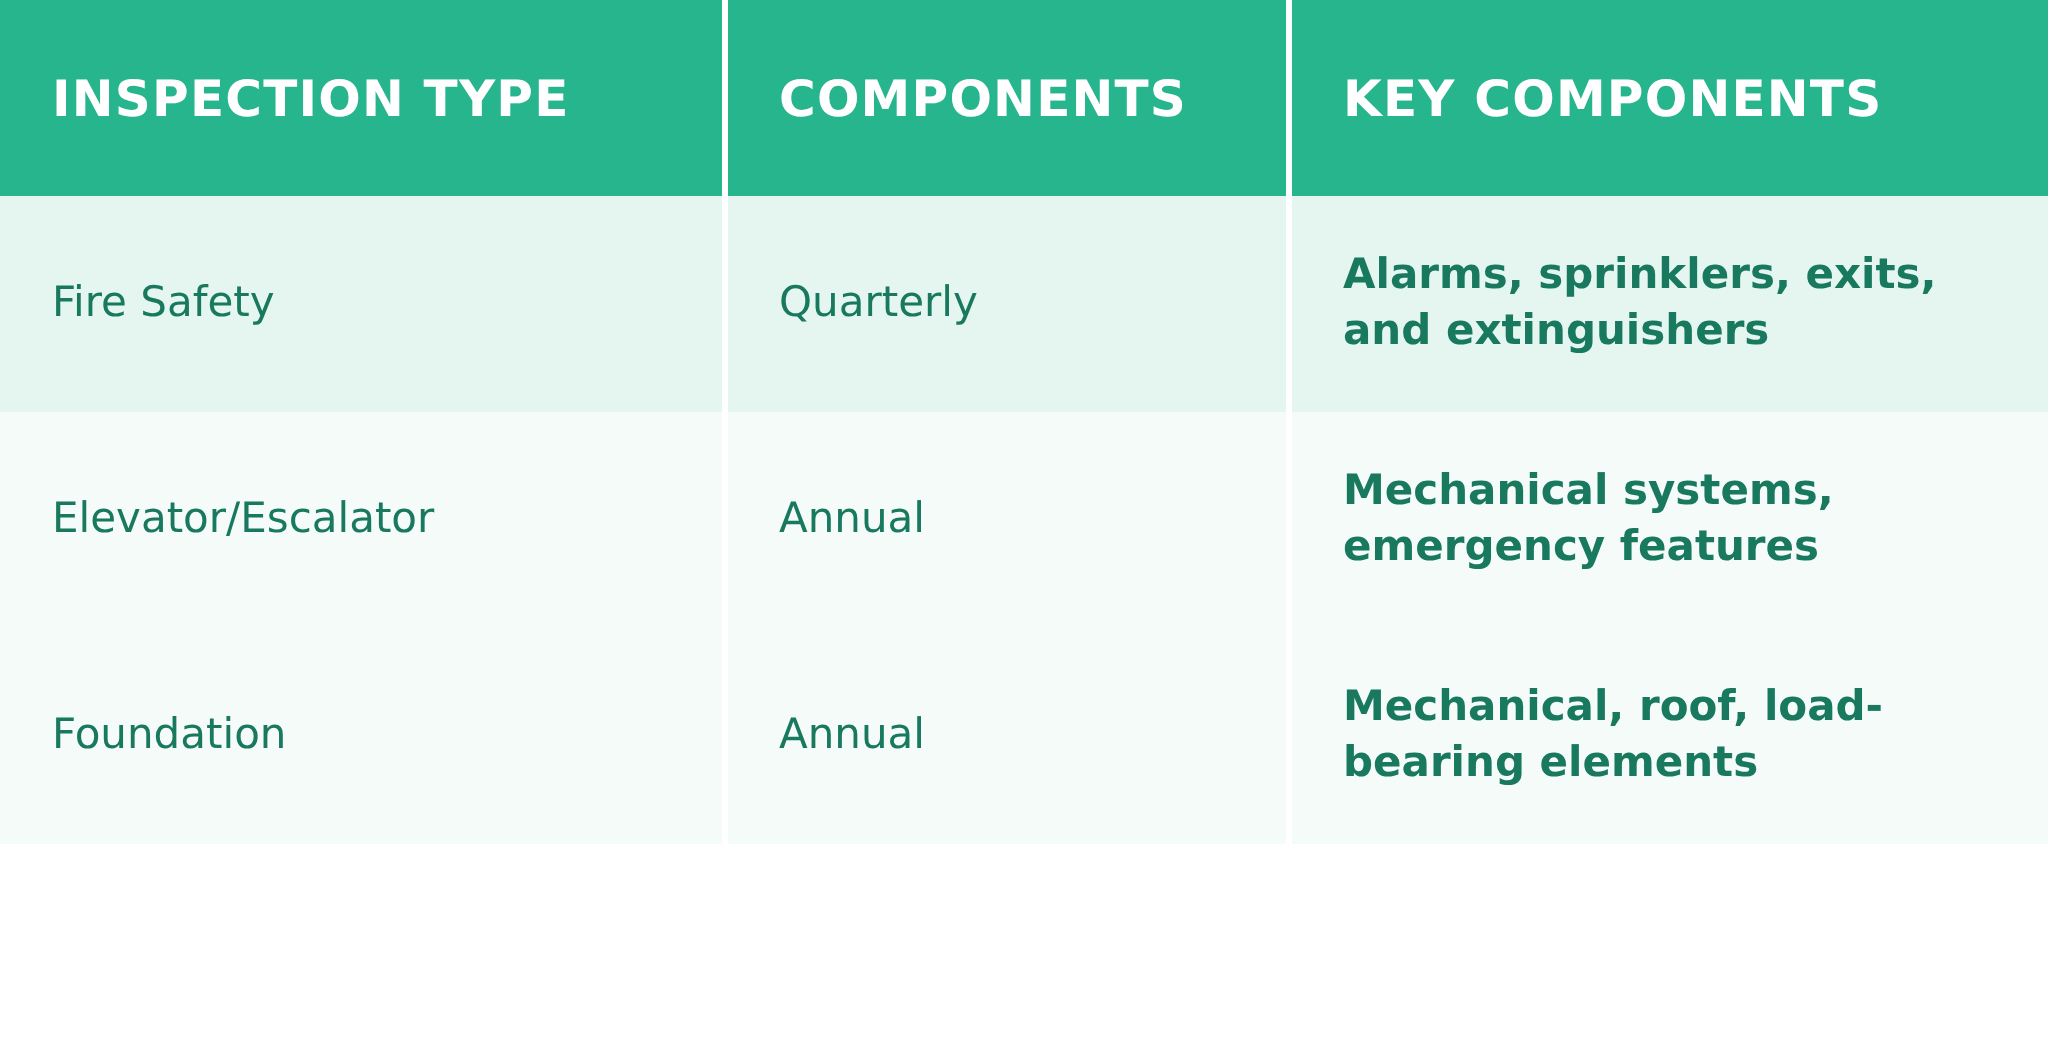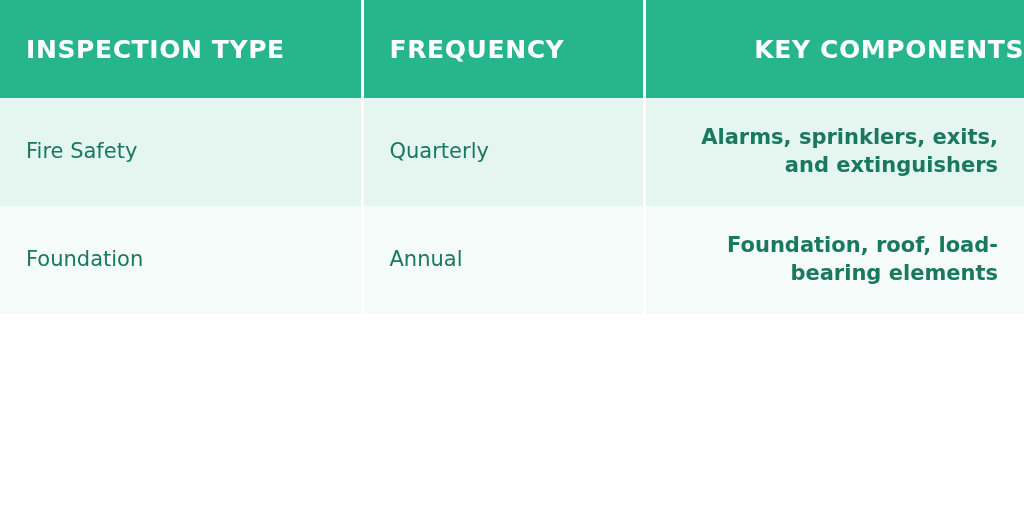--- a/index.html
+++ b/index.html
@@ -33,65 +33,70 @@
     text-align: left;
     font-size: 25px;
     font-weight: bold;
     letter-spacing: 0.6px;
     padding: 26px 0 26px 26px;
     height: 98px;
     box-sizing: border-box;
     vertical-align: middle;
     border-right: 3px solid #ffffff;
   }
-  thead th:last-child { border-right: none; text-align: right; }
+  thead th:last-child { border-right: none; }
 
   tbody td {
     font-size: 21px;
     color: #18795f;
     font-weight: bold;
     padding: 20px 26px 20px 26px;
     height: 108px;
     box-sizing: border-box;
     vertical-align: middle;
     border-right: 3px solid #ffffff;
     line-height: 1.32;
   }
   tbody td:last-child { border-right: none; }
 
   tbody tr.row-even td { background: #e4f6ef; }
   tbody tr.row-odd  td { background: #f5fbf8; }
 
   tbody td.cell-type  { font-weight: normal; }
   tbody td.cell-freq  { font-weight: normal; }
-  tbody td.cell-comp  { font-weight: bold; text-align: right; }
+  tbody td.cell-comp  { font-weight: bold; }
 </style>
 </head>
 <body>
 
 <div class="table-wrap">
   <table class="inspection-table">
     <colgroup>
       <col class="col-type">
       <col class="col-freq">
       <col class="col-comp">
     </colgroup>
     <thead>
       <tr>
         <th>INSPECTION TYPE</th>
-        <th>FREQUENCY</th>
+        <th>COMPONENTS</th>
         <th>KEY COMPONENTS</th>
       </tr>
     </thead>
     <tbody>
       <tr class="row-even">
         <td class="cell-type">Fire Safety</td>
         <td class="cell-freq">Quarterly</td>
         <td class="cell-comp">Alarms, sprinklers, exits, and extinguishers</td>
       </tr>
       <tr class="row-odd">
+        <td class="cell-type">Elevator/Escalator</td>
+        <td class="cell-freq">Annual</td>
+        <td class="cell-comp">Mechanical systems, emergency features</td>
+      </tr>
+      <tr class="row-odd">
         <td class="cell-type">Foundation</td>
         <td class="cell-freq">Annual</td>
-        <td class="cell-comp">Foundation, roof, load-bearing elements</td>
+        <td class="cell-comp">Mechanical, roof, load-bearing elements</td>
       </tr>
     </tbody>
   </table>
 </div>
 
 </body></html>

